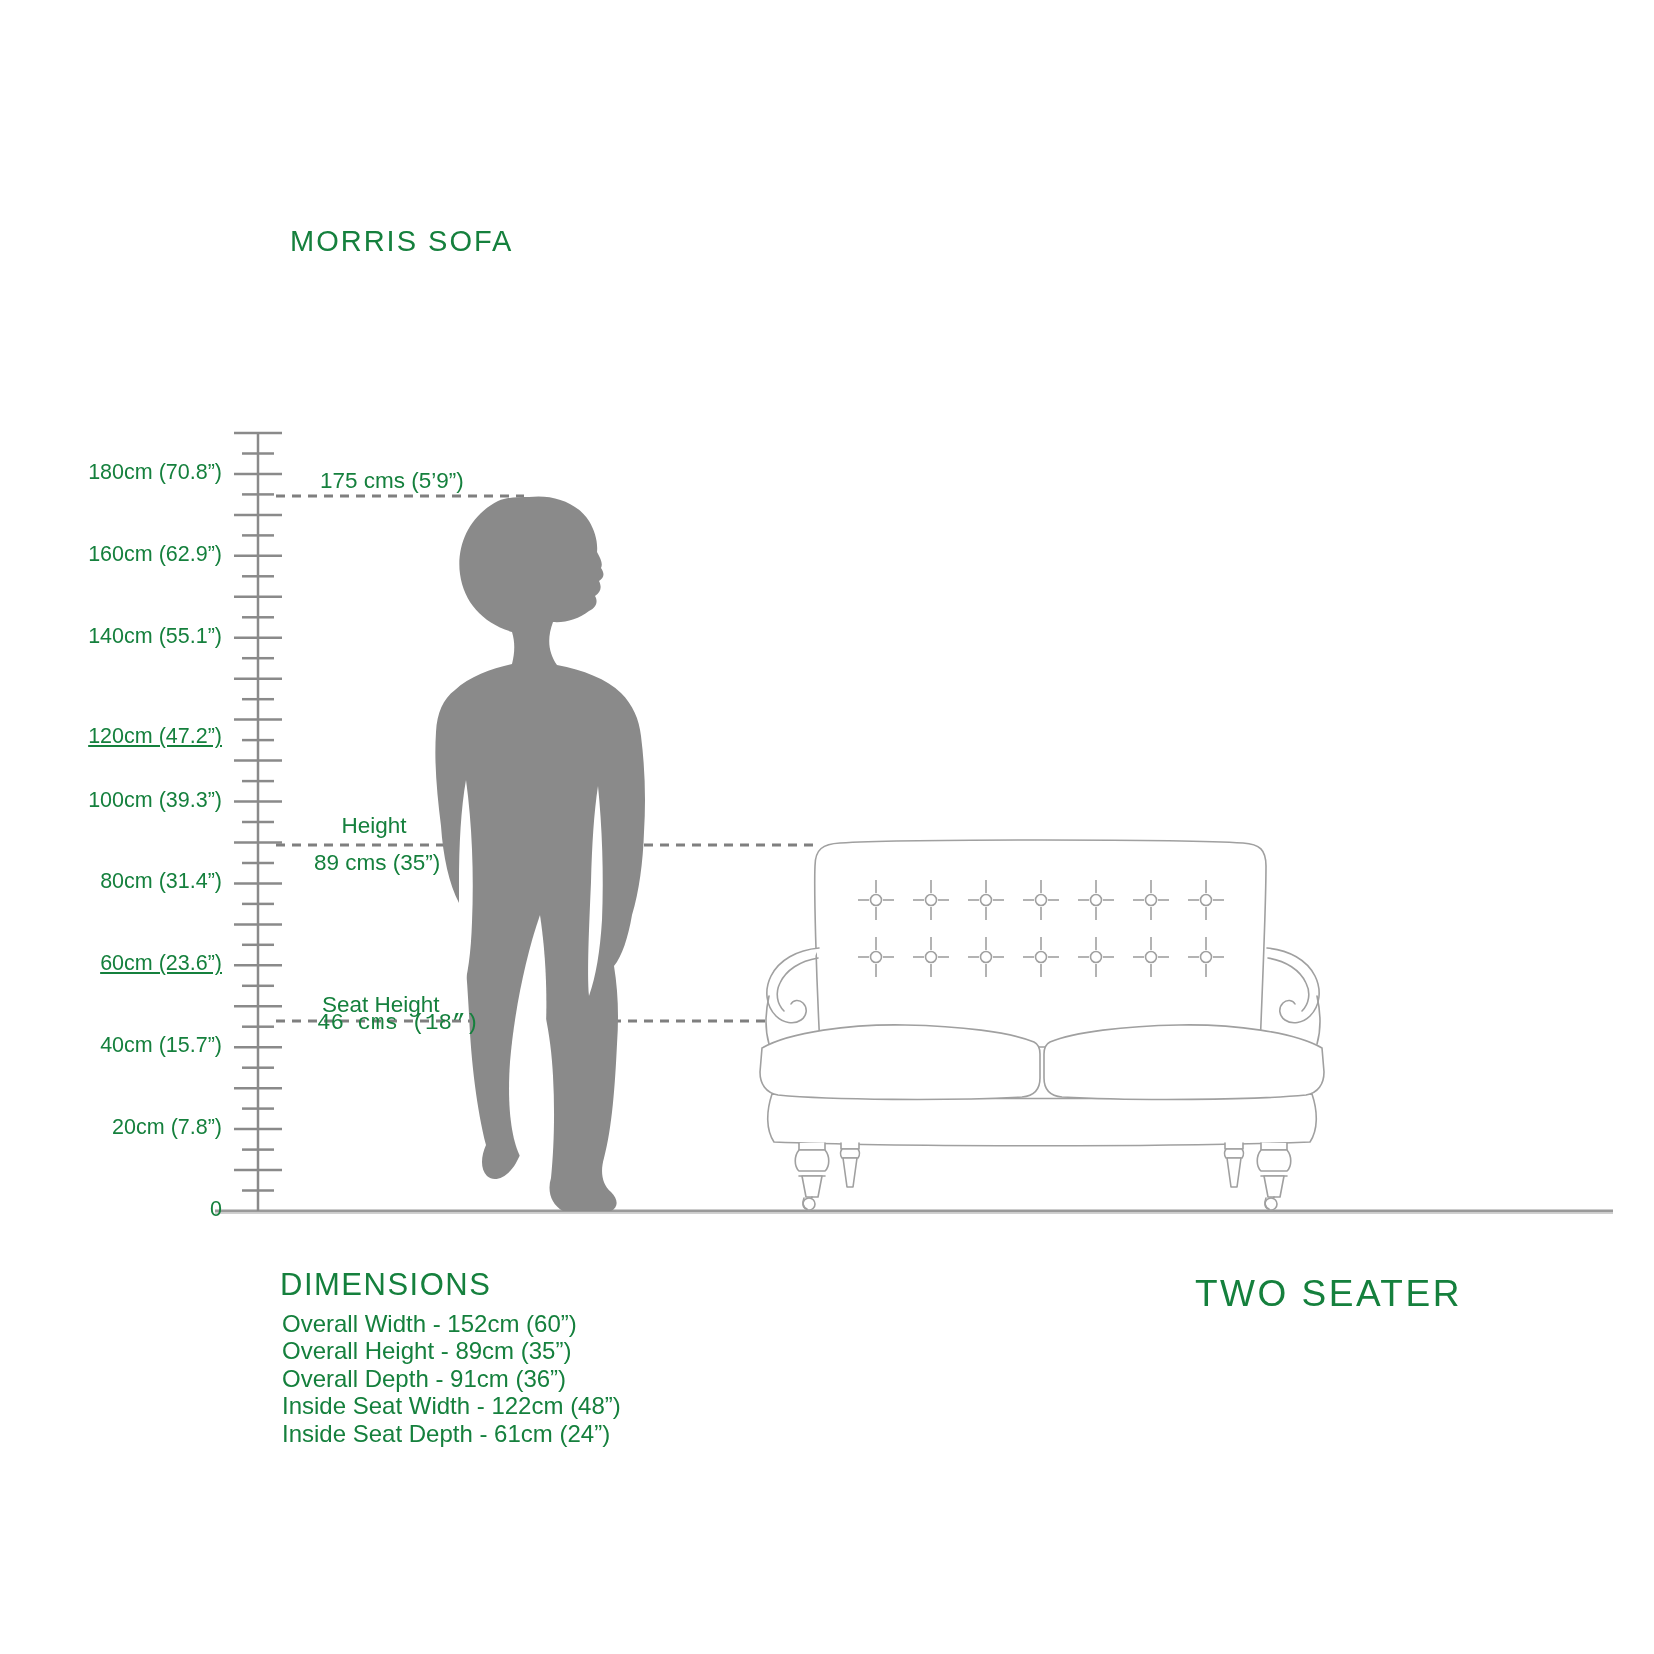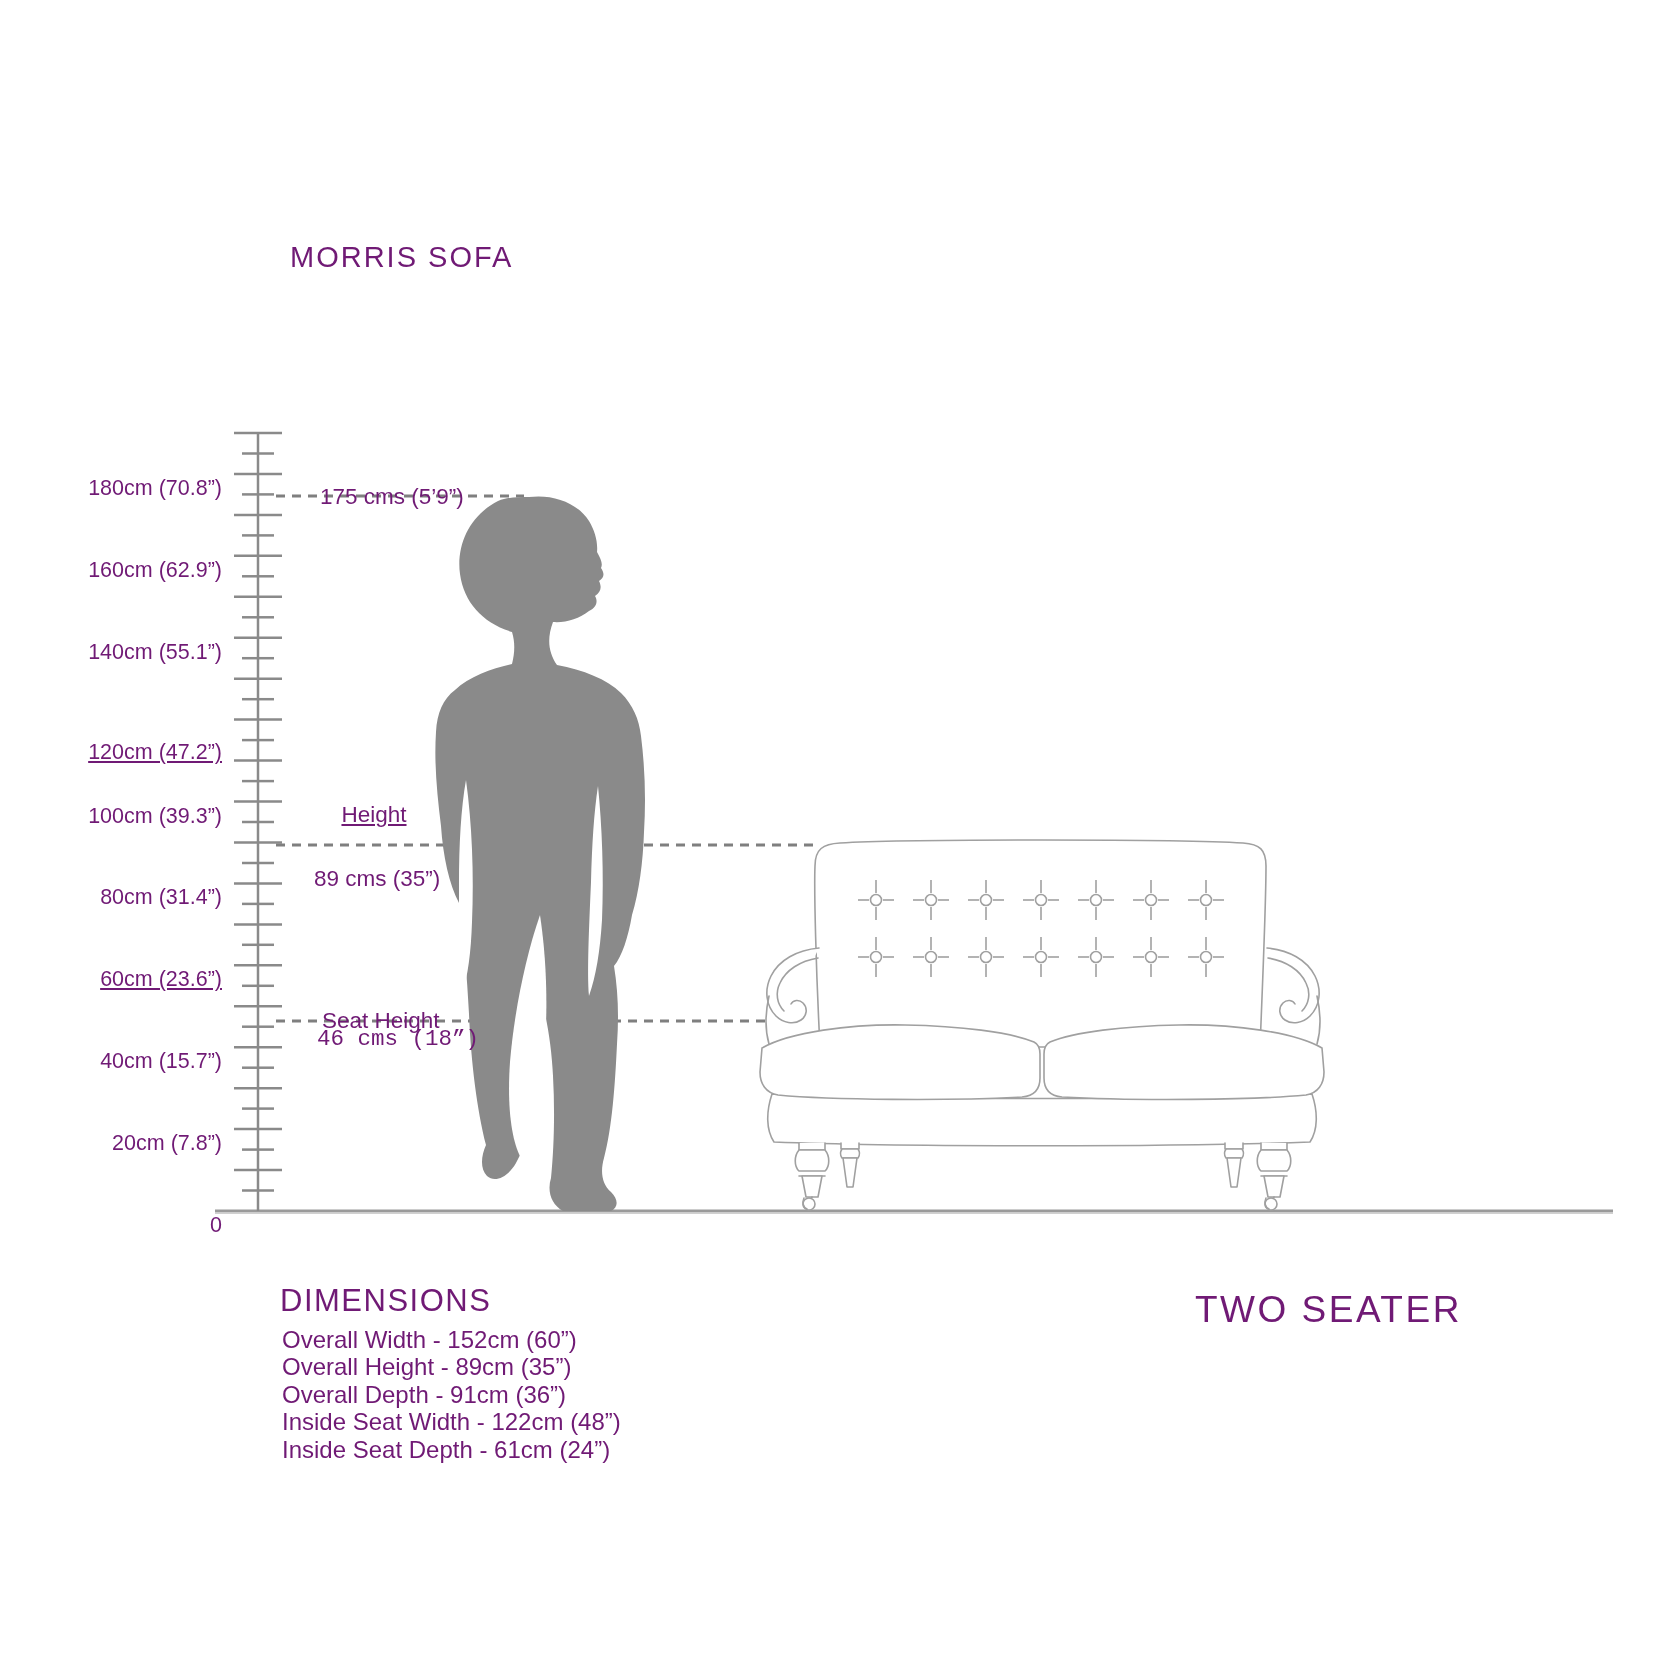--- a/index.html
+++ b/index.html
@@ -1,21 +1,21 @@
 <!DOCTYPE html>
 <html><head>
 <meta charset="utf-8">
 <style>
   html,body{margin:0;padding:0;background:#fff;}
   #canvas{
     position:relative;width:1654px;height:1654px;background:#ffffff;overflow:hidden;
     font-family:"Liberation Sans",sans-serif;color:#58595b;
   }
   #gfx{position:absolute;left:0;top:0;width:1654px;height:1654px;}
-  .lbl{position:absolute;color:#701a75;white-space:nowrap;line-height:1.1;margin-top:16px;}
+  .lbl{position:absolute;color:#15803d;white-space:nowrap;line-height:1.1;}
   .title{font-size:29px;letter-spacing:2px;}
   .ruler-lbl{font-size:21.5px;width:162px;left:60px;text-align:right;}
   .anno{font-size:22.5px;text-align:center;}
   .dim-head{font-size:31px;letter-spacing:1.5px;}
   .dim-line{font-size:24px;}
   .variant{font-size:37px;letter-spacing:2.5px;}
   
   .ruler-stroke{stroke:#8a8a8a;stroke-width:2.5;fill:none;}
   .dash{stroke:#7f7f7f;stroke-width:3;stroke-dasharray:9 7;fill:none;}
   .sofa{stroke:#a0a0a0;stroke-width:1.6;fill:none;stroke-linecap:round;stroke-linejoin:round;}
@@ -212,21 +212,21 @@
   <div class="lbl ruler-lbl" style="top:625px;">140cm (55.1”)</div>
   <div class="lbl ruler-lbl" style="top:725px;text-decoration:underline;">120cm (47.2”)</div>
   <div class="lbl ruler-lbl" style="top:789px;">100cm (39.3”)</div>
   <div class="lbl ruler-lbl" style="top:870px;">80cm (31.4”)</div>
   <div class="lbl ruler-lbl" style="top:952px;text-decoration:underline;">60cm (23.6”)</div>
   <div class="lbl ruler-lbl" style="top:1034px;">40cm (15.7”)</div>
   <div class="lbl ruler-lbl" style="top:1116px;">20cm (7.8”)</div>
   <div class="lbl ruler-lbl" style="top:1198px;">0</div>
 
   <div class="lbl anno" style="left:320px;top:469px;width:140px;">175 cms (5’9”)</div>
-  <div class="lbl anno" style="left:324px;top:787px;width:100px;text-decoration:underline;">Height</div>
+  <div class="lbl anno" style="left:324px;top:814px;width:100px;">Height</div>
   <div class="lbl anno" style="left:314px;top:851px;width:120px;">89 cms (35”)</div>
   <div class="lbl anno" style="left:322px;top:993px;width:110px;">Seat Height</div>
   <div class="lbl anno" style="left:317px;top:1011px;width:120px;font-family:Liberation Mono, monospace;">46 cms (18”)</div>
 
   <div class="lbl dim-head" style="left:280px;top:1268px;">DIMENSIONS</div>
   <div class="lbl dim-line" style="left:282px;top:1311px;">Overall Width - 152cm (60”)</div>
   <div class="lbl dim-line" style="left:282px;top:1338px;">Overall Height - 89cm (35”)</div>
   <div class="lbl dim-line" style="left:282px;top:1366px;">Overall Depth - 91cm (36”)</div>
   <div class="lbl dim-line" style="left:282px;top:1393px;">Inside Seat Width - 122cm (48”)</div>
   <div class="lbl dim-line" style="left:282px;top:1421px;">Inside Seat Depth - 61cm (24”)</div>

